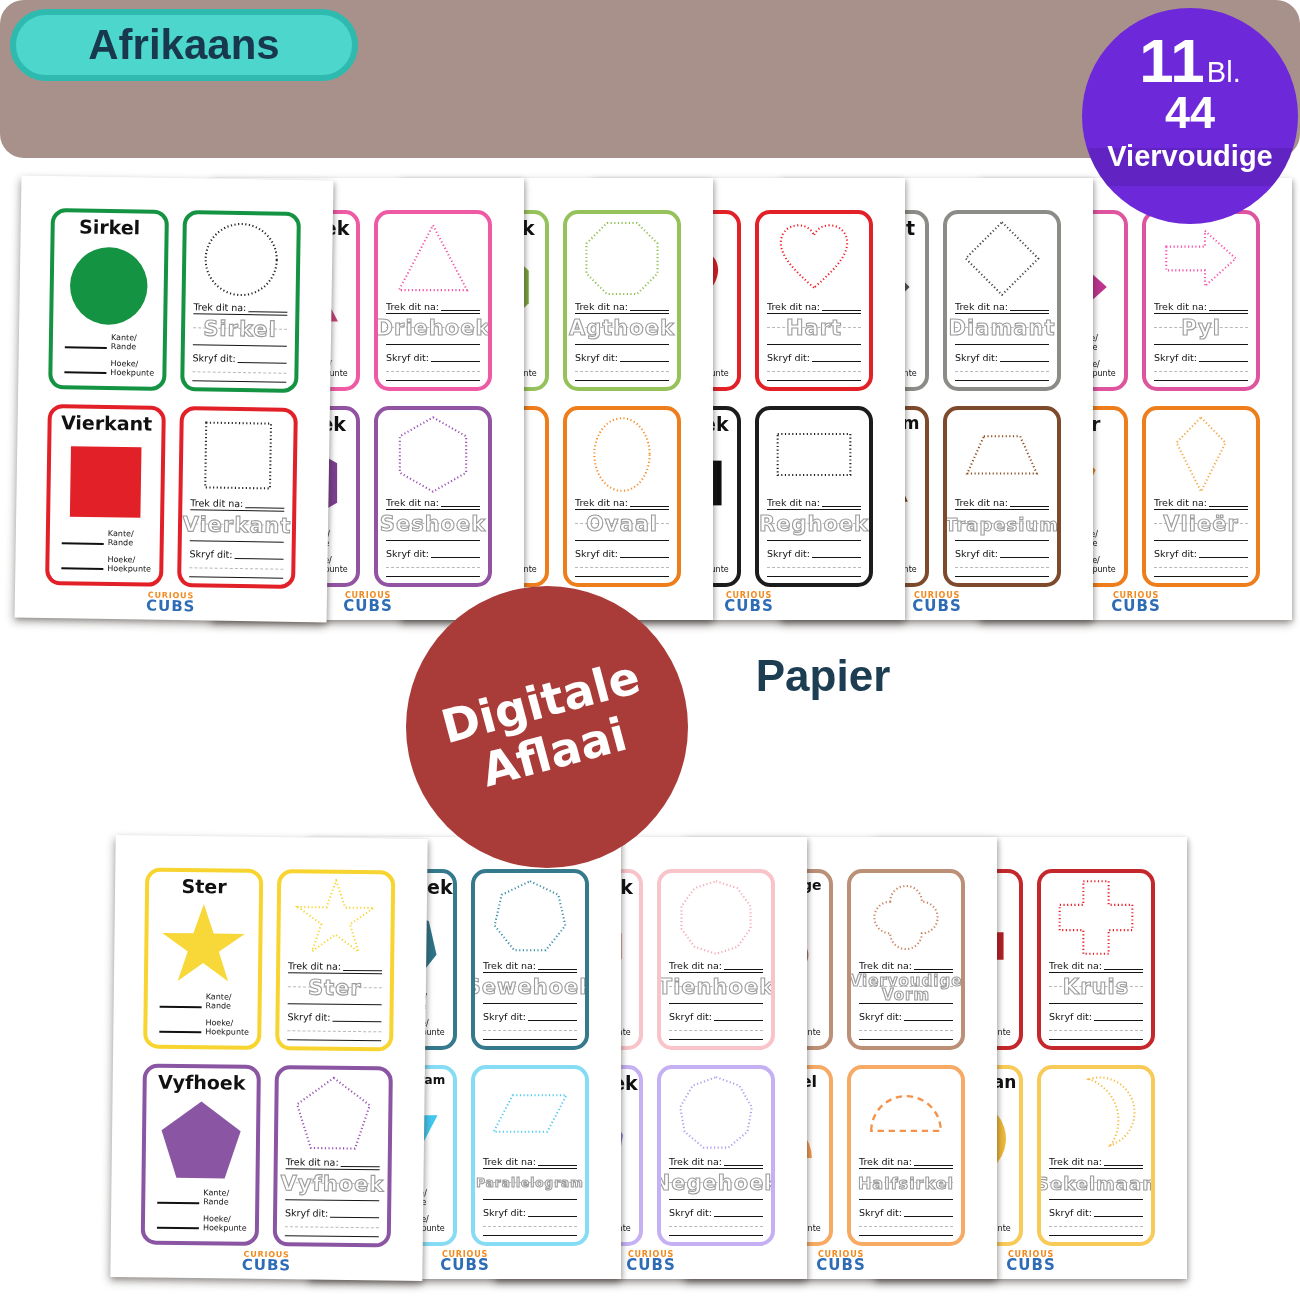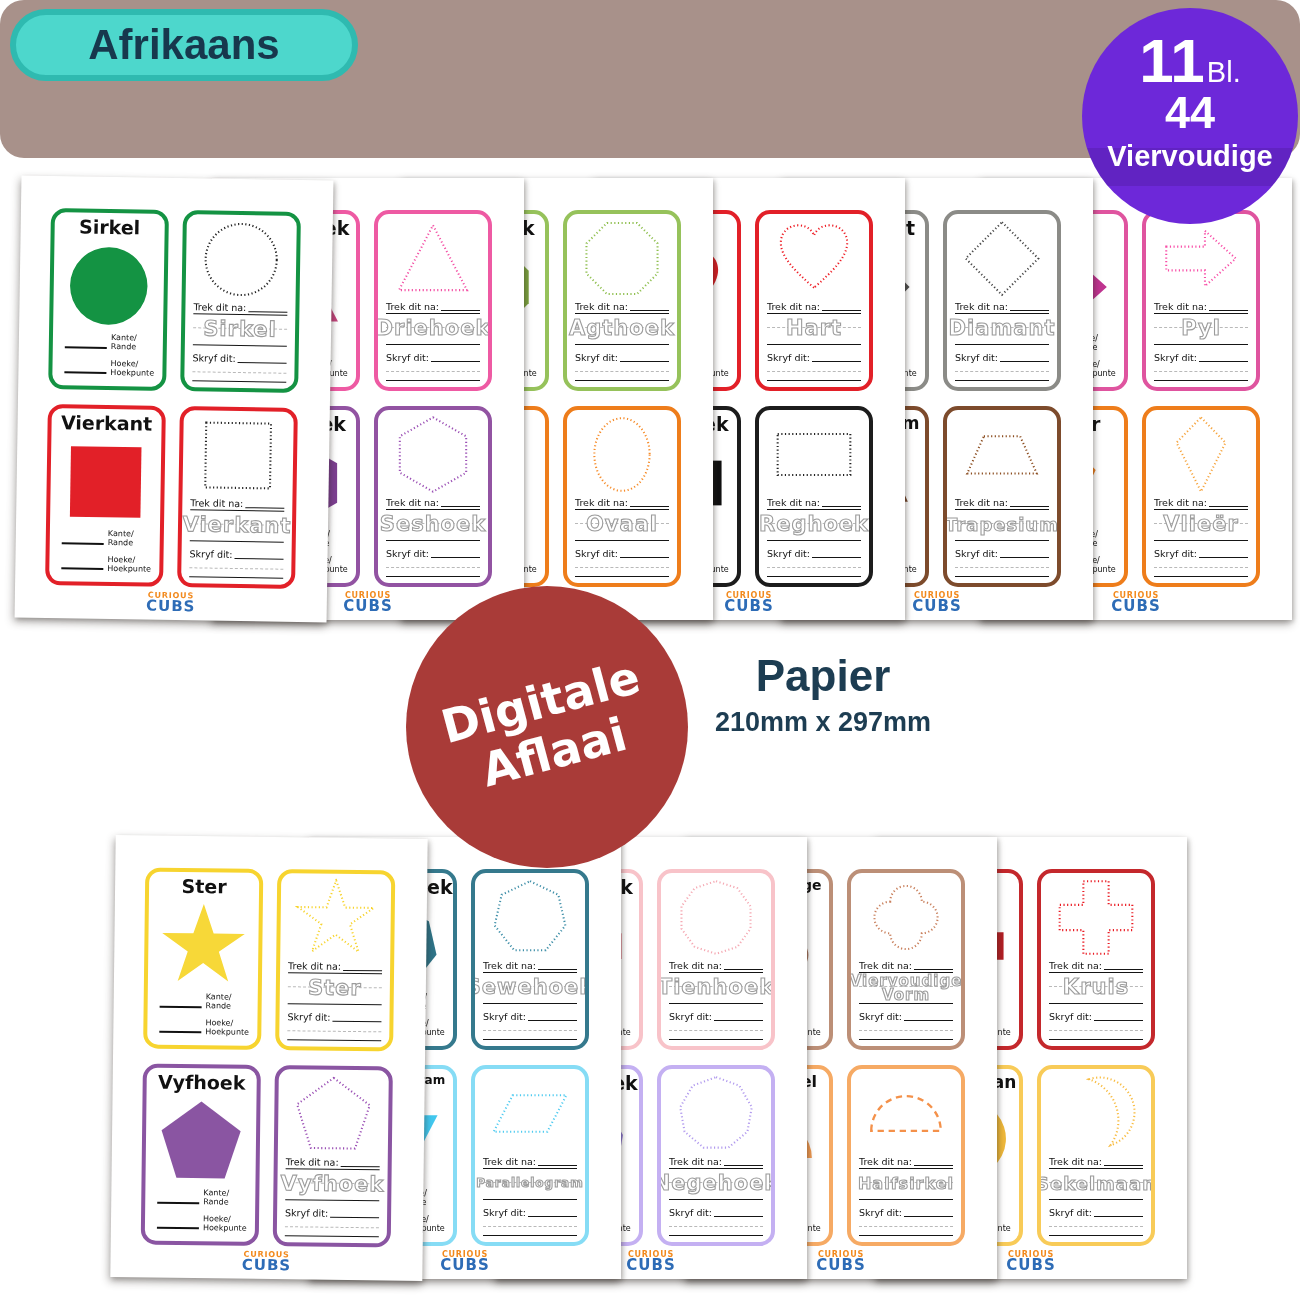--- a/index.html
+++ b/index.html
@@ -106,21 +106,20 @@
 
 <div class="dl-badge" style="background: rgb(169, 59, 56);">
   <div class="dl-text">
     <div>Digitale</div>
     <div>Aflaai</div>
   </div>
 </div>
 
 <div class="paper-info" style="color: rgb(29, 61, 82);">
   <div class="p1">Papier</div>
-  <div class="p2">210mm x 297mm</div>
 </div>
 
 <div id="pages">
     <div class="page" style="left: 18px; top: 178px; z-index: 30; transform: rotate(0.9deg);">
       <div class="prow">
         <div class="card dcard" style="border-color:#149343">
     <div class="dtitle" style="font-size:19px">Sirkel</div>
     <div class="dshape">
             <svg viewBox="0 0 100 100" width="86" height="86" preserveAspectRatio="xMidYMid meet">
               <circle cx="50" cy="50" r="45" fill="#149343" stroke="none"></circle>

